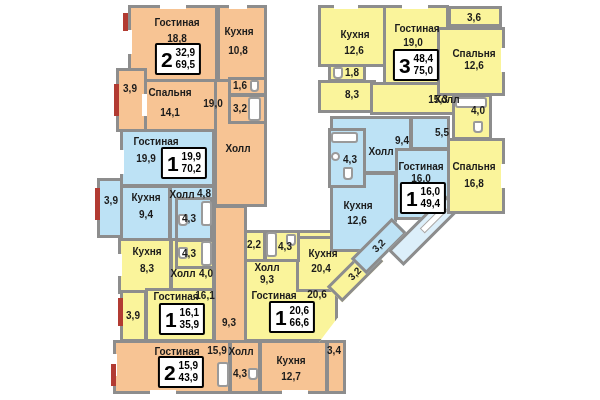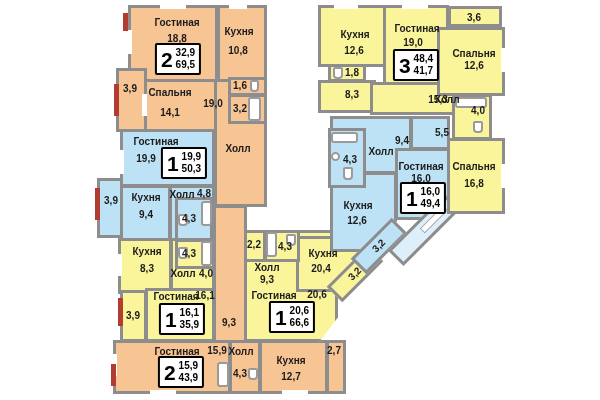--- a/index.html
+++ b/index.html
@@ -156,21 +156,21 @@
   <i class="lbl" style="left:111px;top:201px">3,9</i>
   <i class="lbl" style="left:146px;top:198px">Кухня</i>
   <i class="lbl" style="left:146px;top:215px">9,4</i>
   <i class="lbl" style="left:182px;top:195px">Холл</i>
   <i class="lbl" style="left:204px;top:194px">4,8</i>
   <i class="lbl" style="left:189px;top:219px">4,3</i>
   <div class="badge" style="left:184px;top:163px">
     <b class="bn">1</b>
     <span class="ba">
         <i>19,9</i>
-        <i>50,3</i>
+        <i>70,2</i>
       </span>
   </div>
 
   <i class="lbl" style="left:147px;top:252px">Кухня</i>
   <i class="lbl" style="left:147px;top:269px">8,3</i>
   <i class="lbl" style="left:189px;top:254px">4,3</i>
   <i class="lbl" style="left:183px;top:274px">Холл</i>
   <i class="lbl" style="left:206px;top:274px">4,0</i>
   <i class="lbl" style="left:176px;top:297px">Гостиная</i>
   <i class="lbl" style="left:205px;top:296px">16,1</i>
@@ -183,21 +183,21 @@
       </span>
   </div>
 
   <i class="lbl" style="left:229px;top:323px">9,3</i>
   <i class="lbl" style="left:177px;top:352px">Гостиная</i>
   <i class="lbl" style="left:217px;top:351px">15,9</i>
   <i class="lbl" style="left:241px;top:352px">Холл</i>
   <i class="lbl" style="left:240px;top:374px">4,3</i>
   <i class="lbl" style="left:291px;top:361px">Кухня</i>
   <i class="lbl" style="left:291px;top:377px">12,7</i>
-  <i class="lbl" style="left:334px;top:351px">2,7</i>
+  <i class="lbl" style="left:334px;top:351px">3,4</i>
   <div class="badge" style="left:181px;top:372px">
     <b class="bn">2</b>
     <span class="ba">
         <i>15,9</i>
         <i>43,9</i>
       </span>
   </div>
 
   <i class="lbl" style="left:254px;top:245px">2,2</i>
   <i class="lbl" style="left:285px;top:247px">4,3</i>
@@ -244,17 +244,17 @@
   <i class="lbl" style="left:474px;top:18px">3,6</i>
   <i class="lbl" style="left:474px;top:54px">Спальня</i>
   <i class="lbl" style="left:474px;top:66px">12,6</i>
   <i class="lbl" style="left:478px;top:111px">4,0</i>
   <i class="lbl" style="left:474px;top:167px">Спальня</i>
   <i class="lbl" style="left:474px;top:184px">16,8</i>
   <div class="badge" style="left:416px;top:65px">
     <b class="bn">3</b>
     <span class="ba">
         <i>48,4</i>
-        <i>41,7</i>
+        <i>75,0</i>
       </span>
   </div>
 
 </div>
 
 </body></html>

